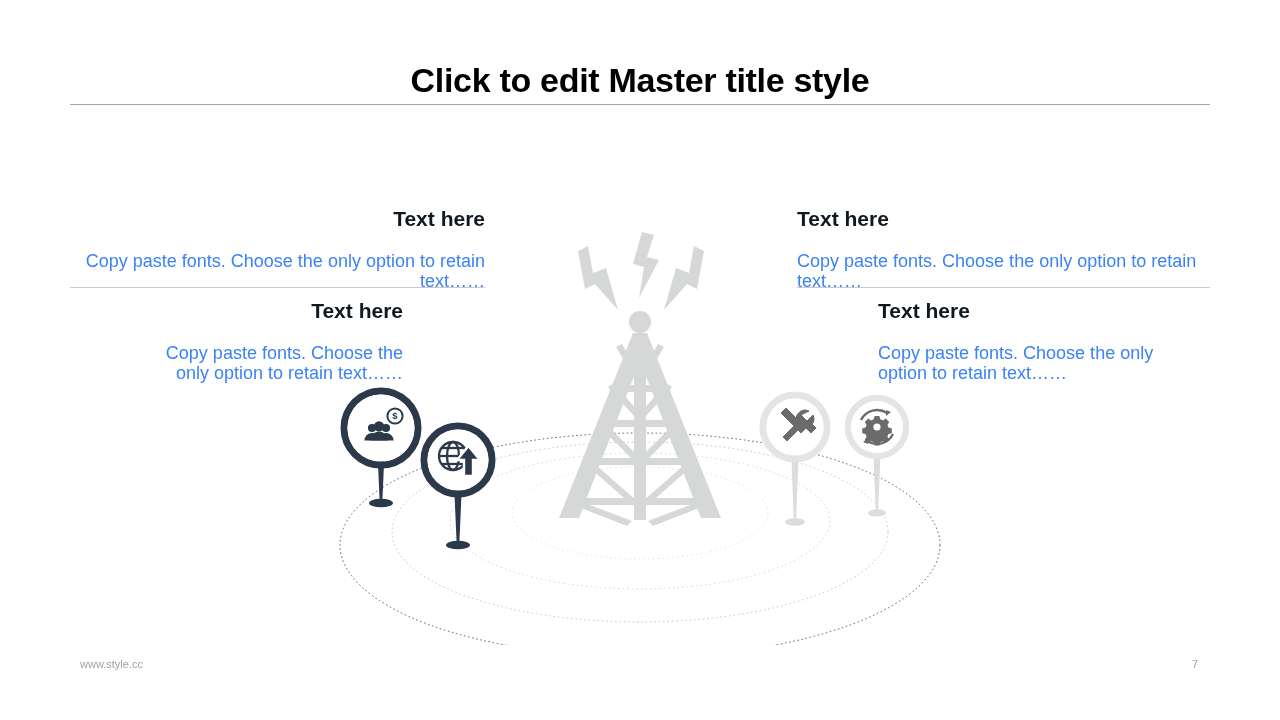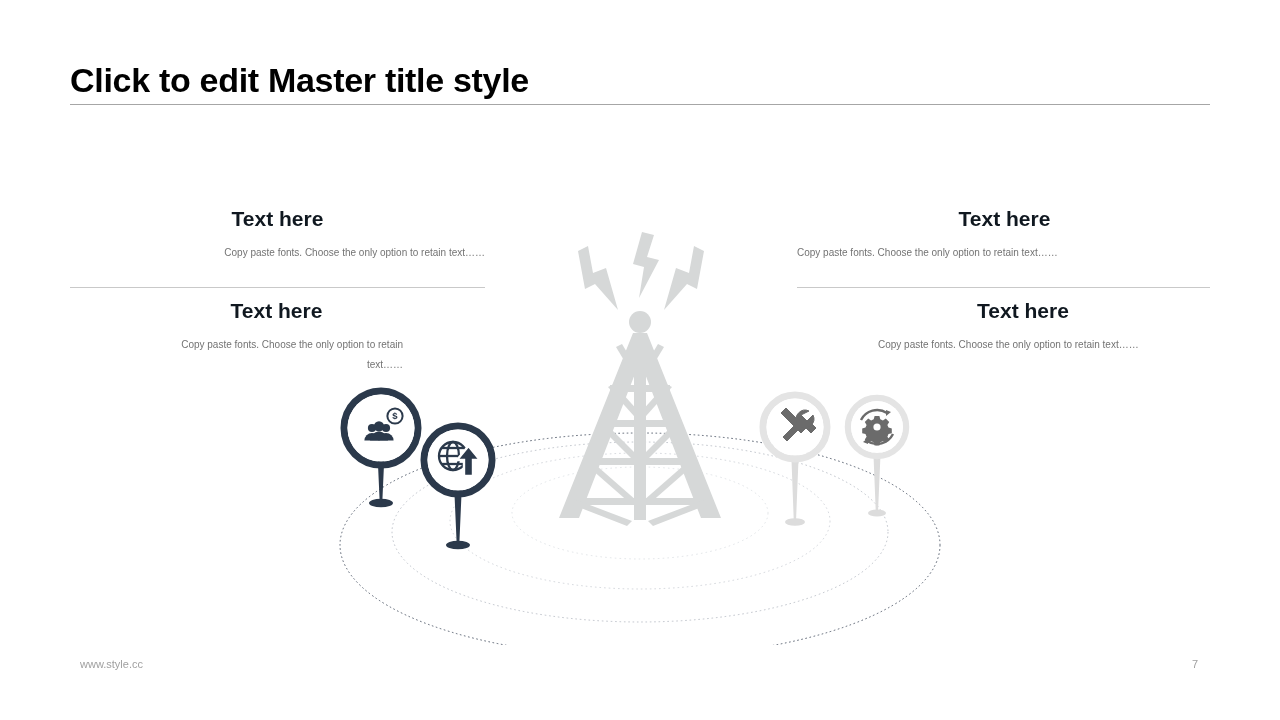--- a/index.html
+++ b/index.html
@@ -18,20 +18,21 @@
     background: #ffffff;
     overflow: hidden;
   }
 
   
   #title-block {
     position: absolute;
     left: 70px;
     top: 58px;
     width: 1140px;
+    text-align: center;
   }
   #page-title {
     font-size: 34px;
     font-weight: bold;
     color: #000000;
     letter-spacing: -0.3px;
     line-height: 44px;
     white-space: nowrap;
   }
   #title-rule {
@@ -45,27 +46,26 @@
 
   
   .text-block {
     position: absolute;
   }
   .tb-heading {
     font-size: 21px;
     font-weight: bold;
     color: #101820;
     line-height: 26px;
-    text-align: center;
   }
   .tb-body {
-    font-size: 10px;
-    color: #737373;
+    font-size: 18px;
+    color: #3b82f6;
     line-height: 20px;
-    margin-top: 11px;
+    margin-top: 19px;
   }
   .align-right { text-align: right; }
   .align-left  { text-align: left; }
 
   #block-tl { left: 70px;  top: 206px; width: 415px; }
   #block-bl { left: 150px; top: 298px; width: 253px; }
   #block-tr { left: 797px; top: 206px; width: 415px; }
   #block-br { left: 878px; top: 298px; width: 290px; }
 
   .block-rule {

